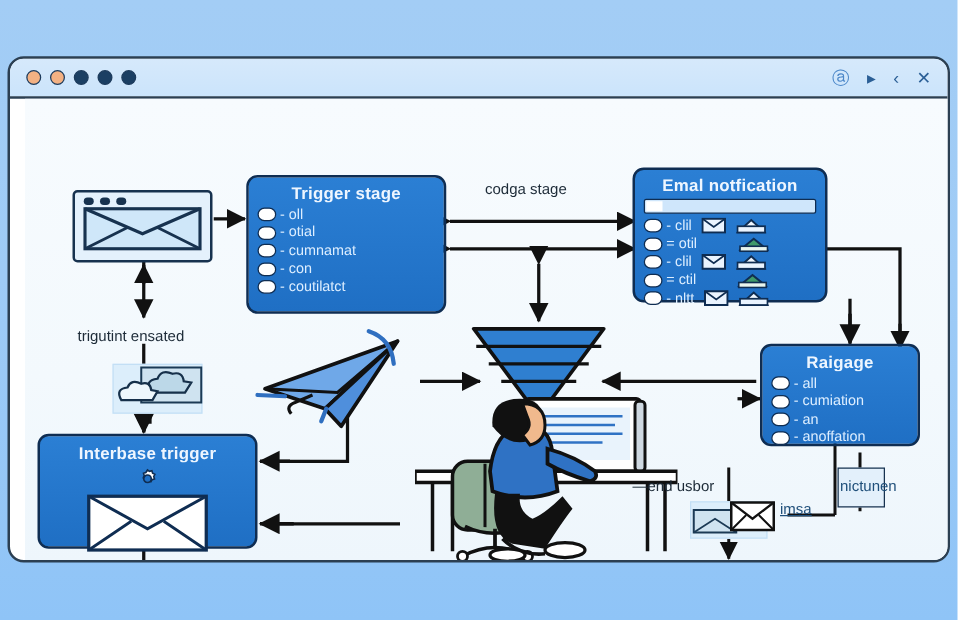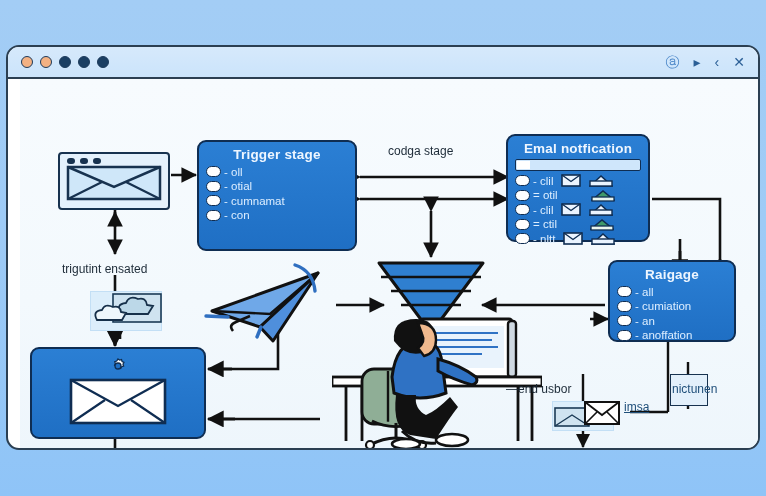--- a/index.html
+++ b/index.html
@@ -169,25 +169,29 @@
             <span class="ctext">- otial</span>
           </div>
         <div class="crow">
             <span class="bullet"></span>
             <span class="ctext">- cumnamat</span>
           </div>
         <div class="crow">
             <span class="bullet"></span>
             <span class="ctext">- con</span>
           </div>
+        <div class="crow">
+            <span class="bullet"></span>
+            <span class="ctext">- coutilatct</span>
+          </div>
       </div>
 
       <div class="flabel" style="left:368px;top:65px;">codga stage</div>
 
-      <div class="card" style="left:486px;top:55px;width:144px;height:108px;">
+      <div class="card" style="left:486px;top:55px;width:156px;height:108px;">
         <div class="ctitle">Emal notfication</div>
         <div class="progbar">
             <i></i>
           </div>
         <div class="crow">
           <span class="bullet"></span>
           <span class="ctext">- clil</span>
           <span class="miniicons">
             <svg width="20" height="13" viewBox="0 0 20 13">
                 <rect x="1" y="1" width="18" height="11" fill="#eaf4ff" stroke="#0f2d52" stroke-width="1.6"></rect>
@@ -270,41 +274,42 @@
       </svg>
 
       <svg style="position:absolute;left:355px;top:178px;" width="112" height="92" viewBox="0 0 112 92">
         <path d="M4 6 L108 6 L56 76 Z" fill="#2f7fd0" stroke="#111" stroke-width="3" stroke-linejoin="round"></path>
         <line x1="6" y1="20" x2="106" y2="20" stroke="#111" stroke-width="2.6"></line>
         <line x1="16" y1="34" x2="96" y2="34" stroke="#111" stroke-width="2.6"></line>
         <line x1="26" y1="48" x2="86" y2="48" stroke="#111" stroke-width="2.6"></line>
         <path d="M46 76 L66 76 L66 84 L72 84 L56 92 L40 84 L46 84 Z" fill="#ffffff" stroke="#111" stroke-width="2.6" stroke-linejoin="round"></path>
       </svg>
 
-      <div class="card" style="left:588px;top:181px;width:128px;height:82px;">
+      <div class="card" style="left:588px;top:196px;width:128px;height:82px;">
         <div class="ctitle">Raigage</div>
         <div class="crow">
             <span class="bullet"></span>
             <span class="ctext">- all</span>
           </div>
         <div class="crow">
             <span class="bullet"></span>
             <span class="ctext">- cumiation</span>
           </div>
         <div class="crow">
             <span class="bullet"></span>
             <span class="ctext">- an</span>
           </div>
         <div class="crow">
             <span class="bullet"></span>
             <span class="ctext">- anoffation</span>
           </div>
       </div>
 
       <div class="card" style="left:10px;top:268px;width:176px;height:92px;padding-top:6px;">
+        <div class="ctitle">Interbase trigger</div>
         <svg width="20" height="20" viewBox="0 0 20 20" style="display:block;margin:1px auto 0 auto;">
           <path d="M10 3 l1.6 1.1 1.9-.5 .6 1.9 1.8 .9 -.9 1.8 .6 1.9 -1.9 .6 -1 1.7 -1.8-.8 -1.9 .6 -.7-1.9 -1.7-1 .8-1.8 -.6-1.9 1.9-.6z" fill="#ffffff" stroke="#0f2d52" stroke-width="1.3"></path>
           <circle cx="10" cy="10" r="3" fill="#1f6fc4" stroke="#0f2d52" stroke-width="1.3"></circle>
         </svg>
         <svg width="98" height="47" viewBox="0 0 98 47" style="display:block;margin:2px auto 0 auto;">
           <rect x="2" y="2" width="94" height="43" fill="#ffffff" stroke="#0f2d52" stroke-width="2.6"></rect>
           <path d="M2 2 L49 28 L96 2" fill="none" stroke="#0f2d52" stroke-width="2.4"></path>
           <path d="M2 45 L36 22 M96 45 L62 22" fill="none" stroke="#0f2d52" stroke-width="2.2"></path>
         </svg>
       </div>

